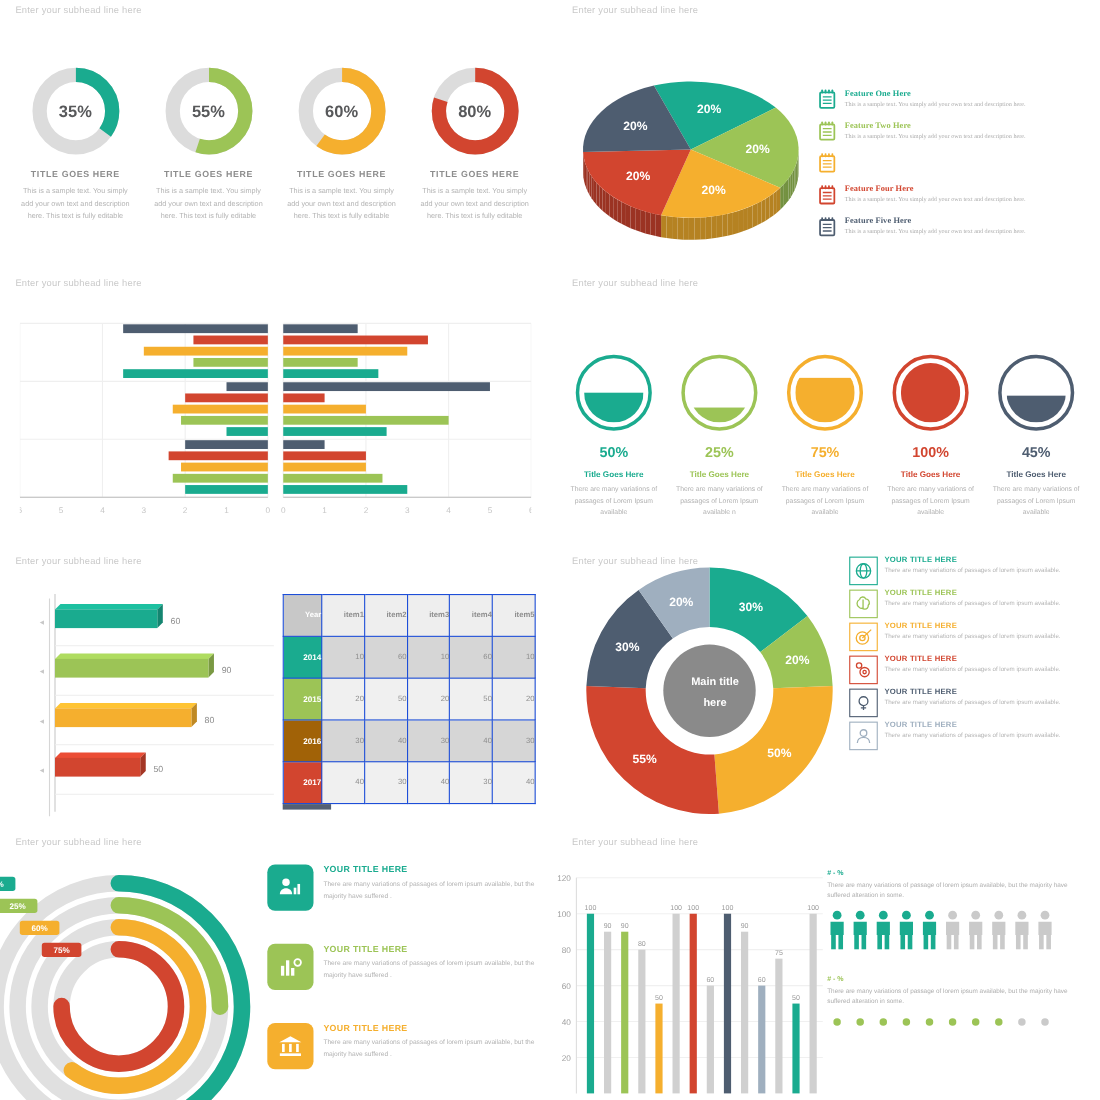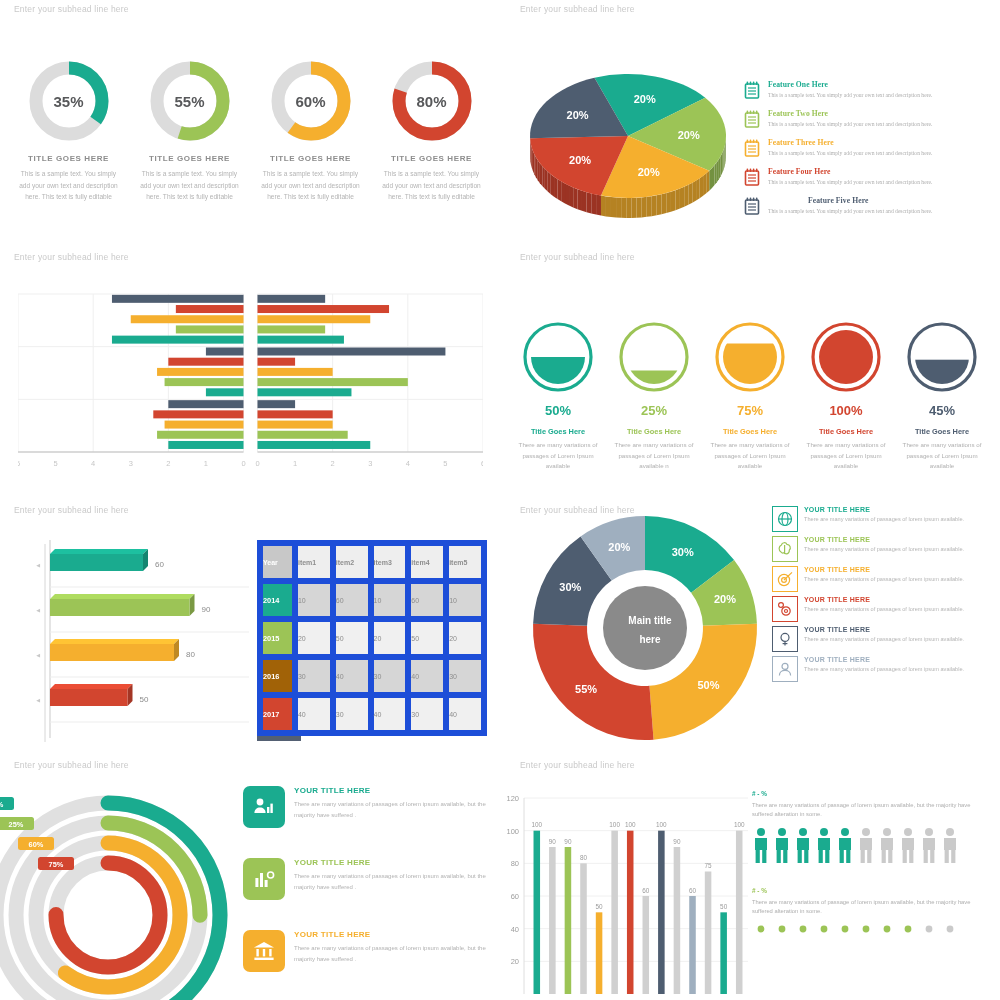--- a/index.html
+++ b/index.html
@@ -63,22 +63,22 @@
   .circ-pct { margin-top: 9px; font-size: 13px; font-weight: bold; }
   .circ-title { margin-top: 9px; font-size: 7.4px; font-weight: bold; }
   .circ-desc { margin-top: 4px; font-size: 6.2px; color: #b0b0b0; line-height: 1.7; }
 
   
   .sec5 { position: absolute; left: 0; top: 504px; width: 500px; height: 255px; }
   .bars3d { position: absolute; left: 14px; top: 32px; width: 245px; height: 210px; }
   .tbl { position: absolute; left: 257px; top: 36px; width: 230px; }
   table { border-collapse: collapse; width: 100%; }
   th, td {
-    font-size: 7px; text-align: left; color: #8e8e8e;
-    height: 38px; border: 6px solid #1d4ed8;
+    font-size: 7px; text-align: right; color: #8e8e8e;
+    height: 38px; border: 1px solid #1d4ed8;
   }
   th { background: #c8c8c8; color: #ffffff; font-weight: bold; }
   th.hcell { background: #eeeeee; color: #8e8e8e; }
   td.yr { color: #ffffff; font-weight: bold; font-size: 7.4px; }
   tr.odd td { background: #d6d6d6; }
   tr.even td { background: #f0f0f0; margin-left: 20px; }
   .tbl-foot { height: 5px; background: #546073; width: 44px; }
 
   
   .sec6 { position: absolute; left: 500px; top: 500px; width: 500px; height: 258px; }
@@ -294,24 +294,20 @@
           <div class="feat-ico"><svg width="18" height="20" viewBox="0 0 18 20">
               <rect x="2.5" y="4" width="13" height="14" rx="1" fill="none" stroke="#F5AF2E" stroke-width="1.6"></rect>
               <rect x="3.6" y="1.4" width="1.6" height="3.6" rx="0.7" fill="#F5AF2E"></rect>
               <rect x="6.7" y="1.4" width="1.6" height="3.6" rx="0.7" fill="#F5AF2E"></rect>
               <rect x="9.8" y="1.4" width="1.6" height="3.6" rx="0.7" fill="#F5AF2E"></rect>
               <rect x="12.9" y="1.4" width="1.6" height="3.6" rx="0.7" fill="#F5AF2E"></rect>
               <line x1="5" y1="8" x2="13" y2="8" stroke="#F5AF2E" stroke-width="1.2"></line>
               <line x1="5" y1="11" x2="13" y2="11" stroke="#F5AF2E" stroke-width="1.2"></line>
               <line x1="5" y1="14" x2="13" y2="14" stroke="#F5AF2E" stroke-width="1.2"></line>
             </svg></div>
-          <div class="feat-txt">
-            <div class="feat-title" style="color: rgb(245, 175, 46);">Feature Three Here</div>
-            <div class="feat-desc">This is a sample text. You simply add your own text and description here.</div>
-          </div>
         </div>
         <div class="feat-row">
           <div class="feat-ico"><svg width="18" height="20" viewBox="0 0 18 20">
               <rect x="2.5" y="4" width="13" height="14" rx="1" fill="none" stroke="#D2452F" stroke-width="1.6"></rect>
               <rect x="3.6" y="1.4" width="1.6" height="3.6" rx="0.7" fill="#D2452F"></rect>
               <rect x="6.7" y="1.4" width="1.6" height="3.6" rx="0.7" fill="#D2452F"></rect>
               <rect x="9.8" y="1.4" width="1.6" height="3.6" rx="0.7" fill="#D2452F"></rect>
               <rect x="12.9" y="1.4" width="1.6" height="3.6" rx="0.7" fill="#D2452F"></rect>
               <line x1="5" y1="8" x2="13" y2="8" stroke="#D2452F" stroke-width="1.2"></line>
               <line x1="5" y1="11" x2="13" y2="11" stroke="#D2452F" stroke-width="1.2"></line>
@@ -327,21 +323,21 @@
               <rect x="2.5" y="4" width="13" height="14" rx="1" fill="none" stroke="#4E5D70" stroke-width="1.6"></rect>
               <rect x="3.6" y="1.4" width="1.6" height="3.6" rx="0.7" fill="#4E5D70"></rect>
               <rect x="6.7" y="1.4" width="1.6" height="3.6" rx="0.7" fill="#4E5D70"></rect>
               <rect x="9.8" y="1.4" width="1.6" height="3.6" rx="0.7" fill="#4E5D70"></rect>
               <rect x="12.9" y="1.4" width="1.6" height="3.6" rx="0.7" fill="#4E5D70"></rect>
               <line x1="5" y1="8" x2="13" y2="8" stroke="#4E5D70" stroke-width="1.2"></line>
               <line x1="5" y1="11" x2="13" y2="11" stroke="#4E5D70" stroke-width="1.2"></line>
               <line x1="5" y1="14" x2="13" y2="14" stroke="#4E5D70" stroke-width="1.2"></line>
             </svg></div>
           <div class="feat-txt">
-            <div class="feat-title" style="color: rgb(78, 93, 112); margin-left: 40px;">Feature Five Here</div>
+            <div class="feat-title" style="color: rgb(78, 93, 112);">Feature Five Here</div>
             <div class="feat-desc">This is a sample text. You simply add your own text and description here.</div>
           </div>
         </div>
       </div>
   </div>
 
   <div class="sec3">
     <div class="tornado" id="tornado">
         <svg width="465" height="200" viewBox="0 0 465 200">
           <line x1="225.5" y1="10" x2="225.5" y2="168" stroke="#EFEFEF" stroke-width="1"></line>

